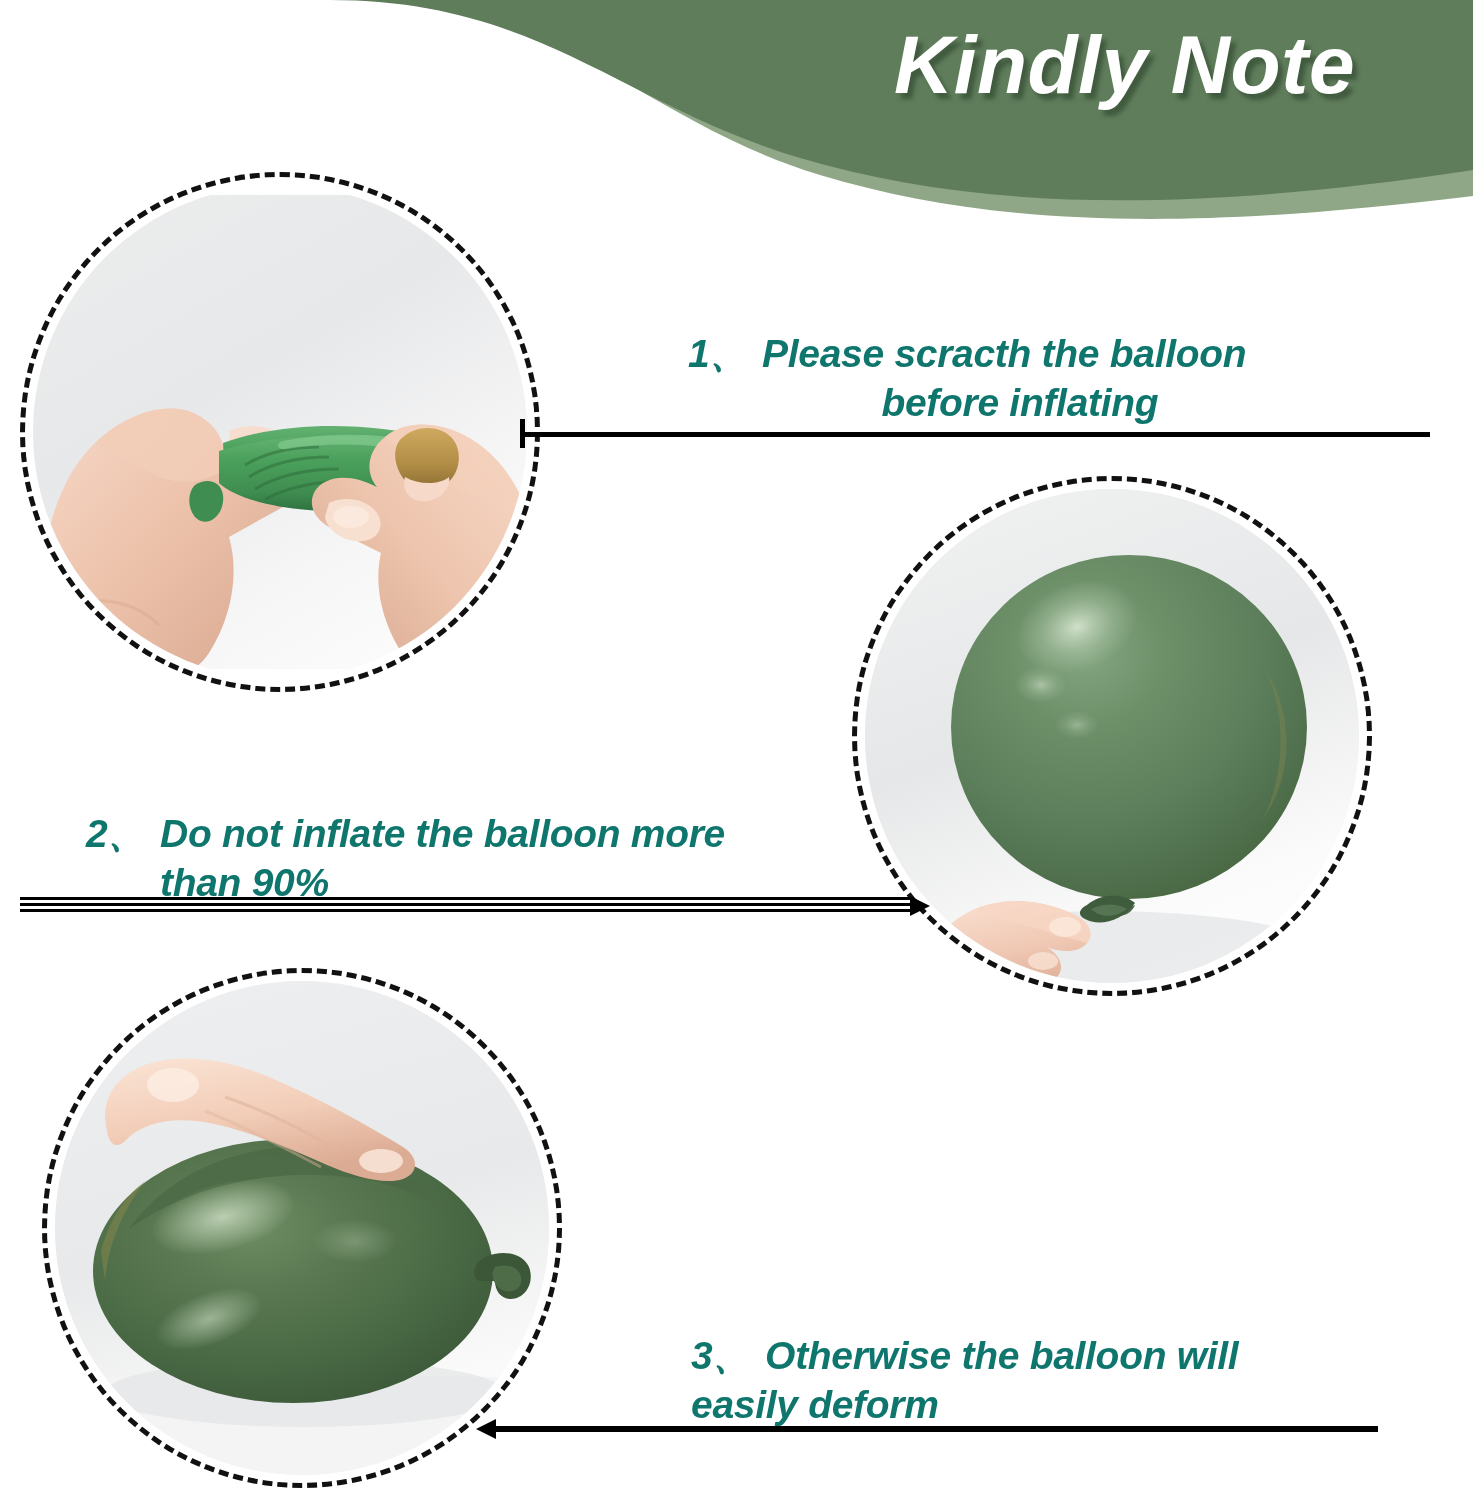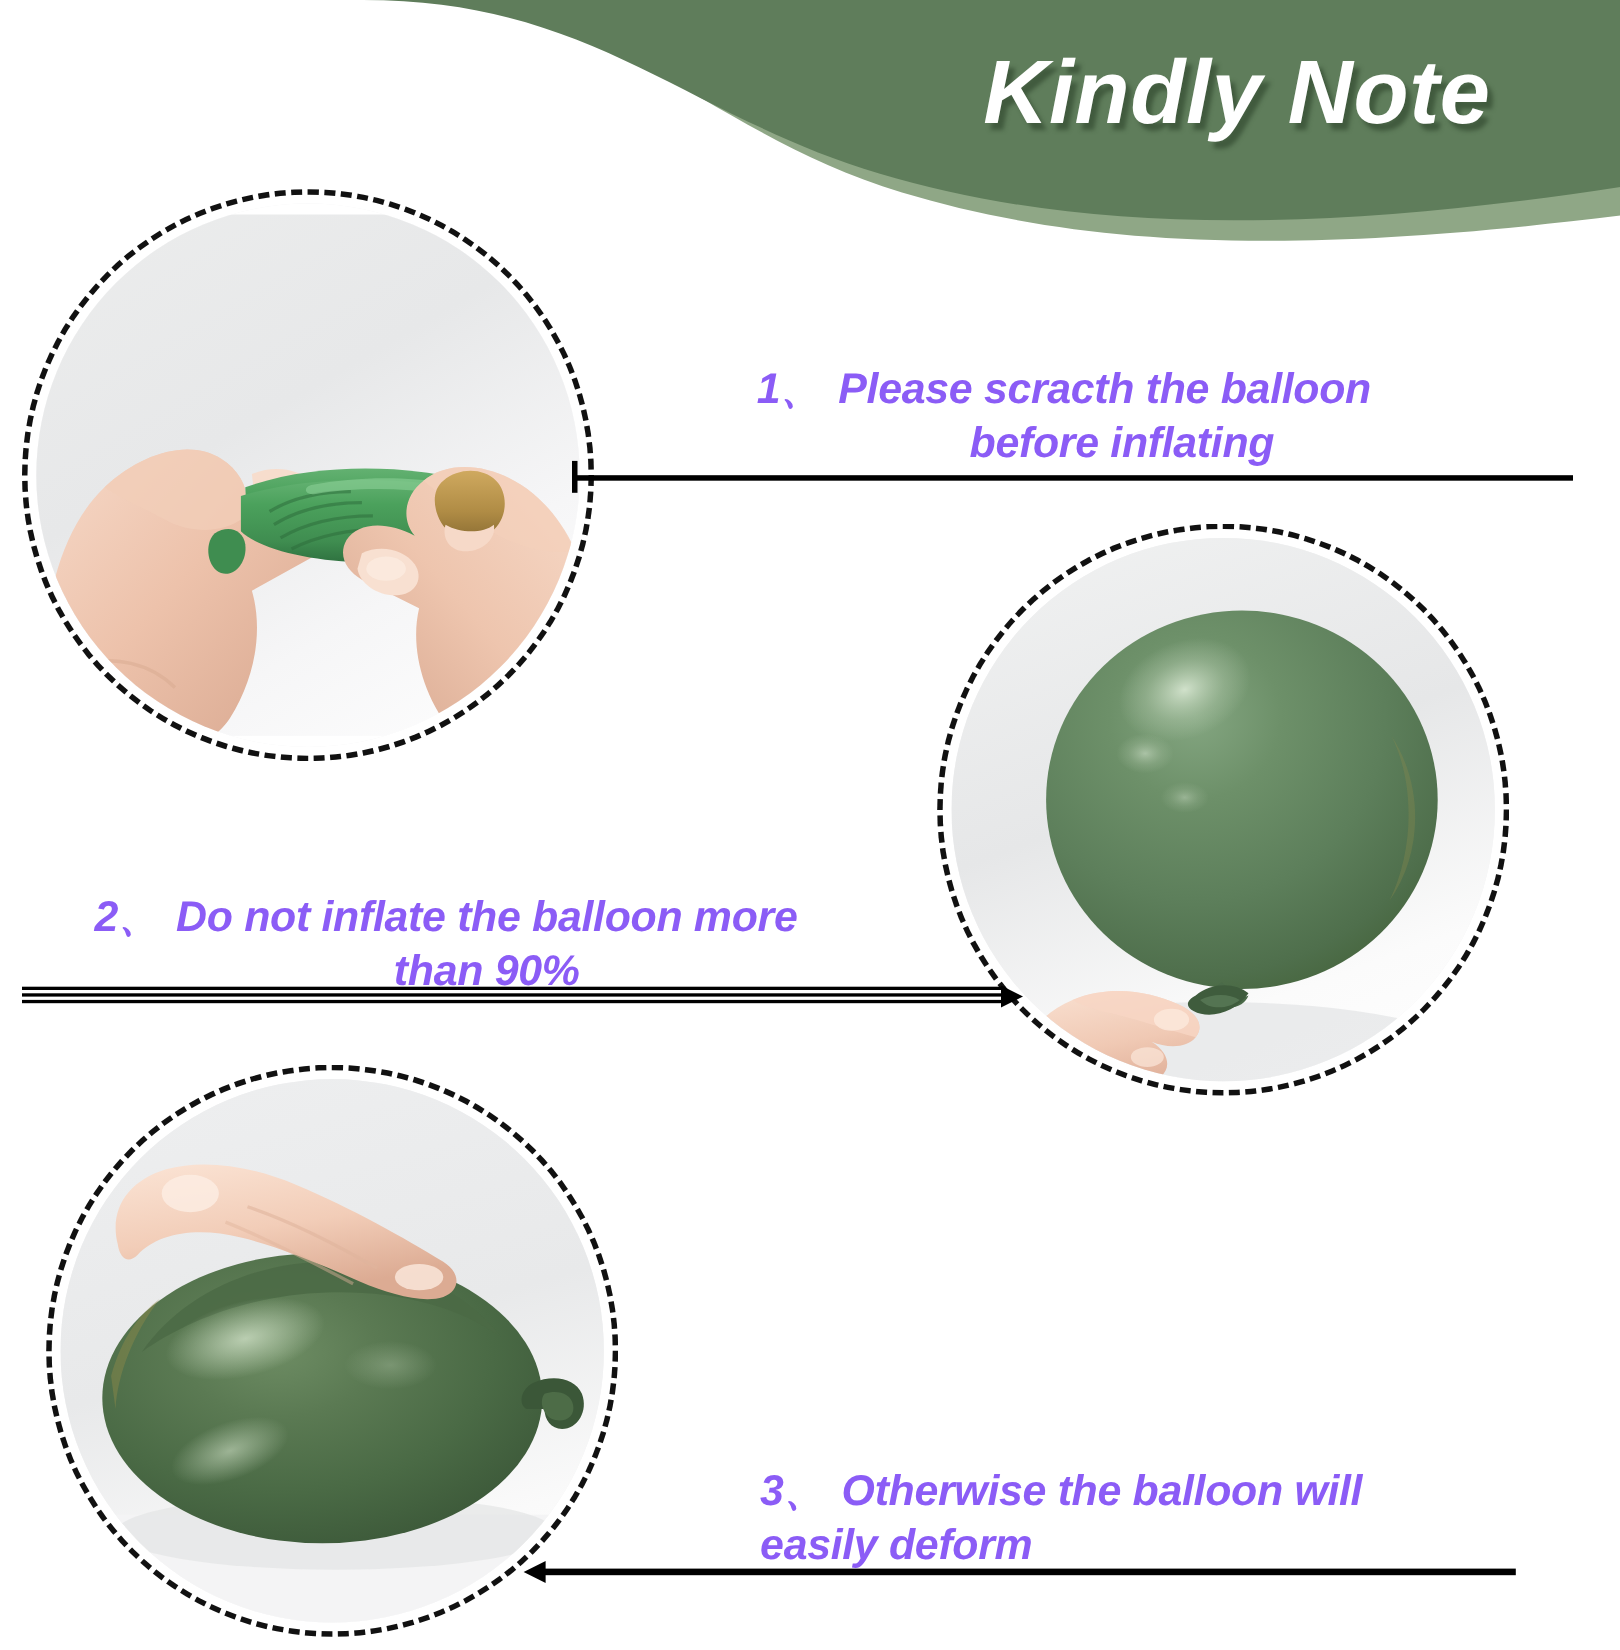--- a/index.html
+++ b/index.html
@@ -19,21 +19,21 @@
   
   .header-wave {
     position: absolute;
     top: 0; left: 0;
     width: 1473px;
     height: 300px;
     pointer-events: none;
   }
   .header-title {
     position: absolute;
-    top: 38px;
+    top: 18px;
     right: 118px;
     font-family: "Liberation Sans", sans-serif;
     font-size: 82px;
     font-weight: bold;
     font-style: italic;
     color: #ffffff;
     letter-spacing: 0.5px;
     text-shadow: 5px 6px 4px rgba(40, 62, 38, 0.55);
     white-space: nowrap;
   }
@@ -58,34 +58,34 @@
   #circle-1 { left: 20px;  top: 172px;  width: 520px; height: 520px; }
   #circle-2 { left: 852px; top: 476px;  width: 520px; height: 520px; }
   #circle-3 { left: 42px;  top: 968px;  width: 520px; height: 520px; }
 
   
   .step-text {
     position: absolute;
     font-family: "Liberation Sans", sans-serif;
     font-weight: bold;
     font-style: italic;
-    color: #8b5cf6;
+    color: #0f766e;
     font-size: 39px;
     line-height: 1.25;
     letter-spacing: -0.3px;
   }
   .step-line1 { display: block; white-space: nowrap; }
   .step-line2 { display: block; white-space: nowrap; }
   .step-num { display: inline-block; margin-right: 14px; }
 
   #step-1 { left: 688px; top: 330px; text-align: left; }
   #step-1 .step-line2 { text-align: right; padding-right: 88px; }
 
   #step-2 { left: 86px;  top: 810px; text-align: left; }
-  #step-2 .step-line2 { text-align: center; padding-left: 74px; }
+  #step-2 .step-line2 { text-align: left; padding-left: 74px; }
 
   #step-3 { left: 650px; top: 1332px; text-align: left; margin-left: 41px; }
   #step-3 .step-line2 { text-align: left; padding-right: 40px; }
 
   
   .rule { position: absolute; }
   .rule-bar { position: absolute; left: 0; right: 0; background: #000000; }
 
   #rule-1 { left: 520px; top: 430px; width: 910px; height: 8px; }
   #rule-1 .rule-bar { top: 2px; height: 5px; }

